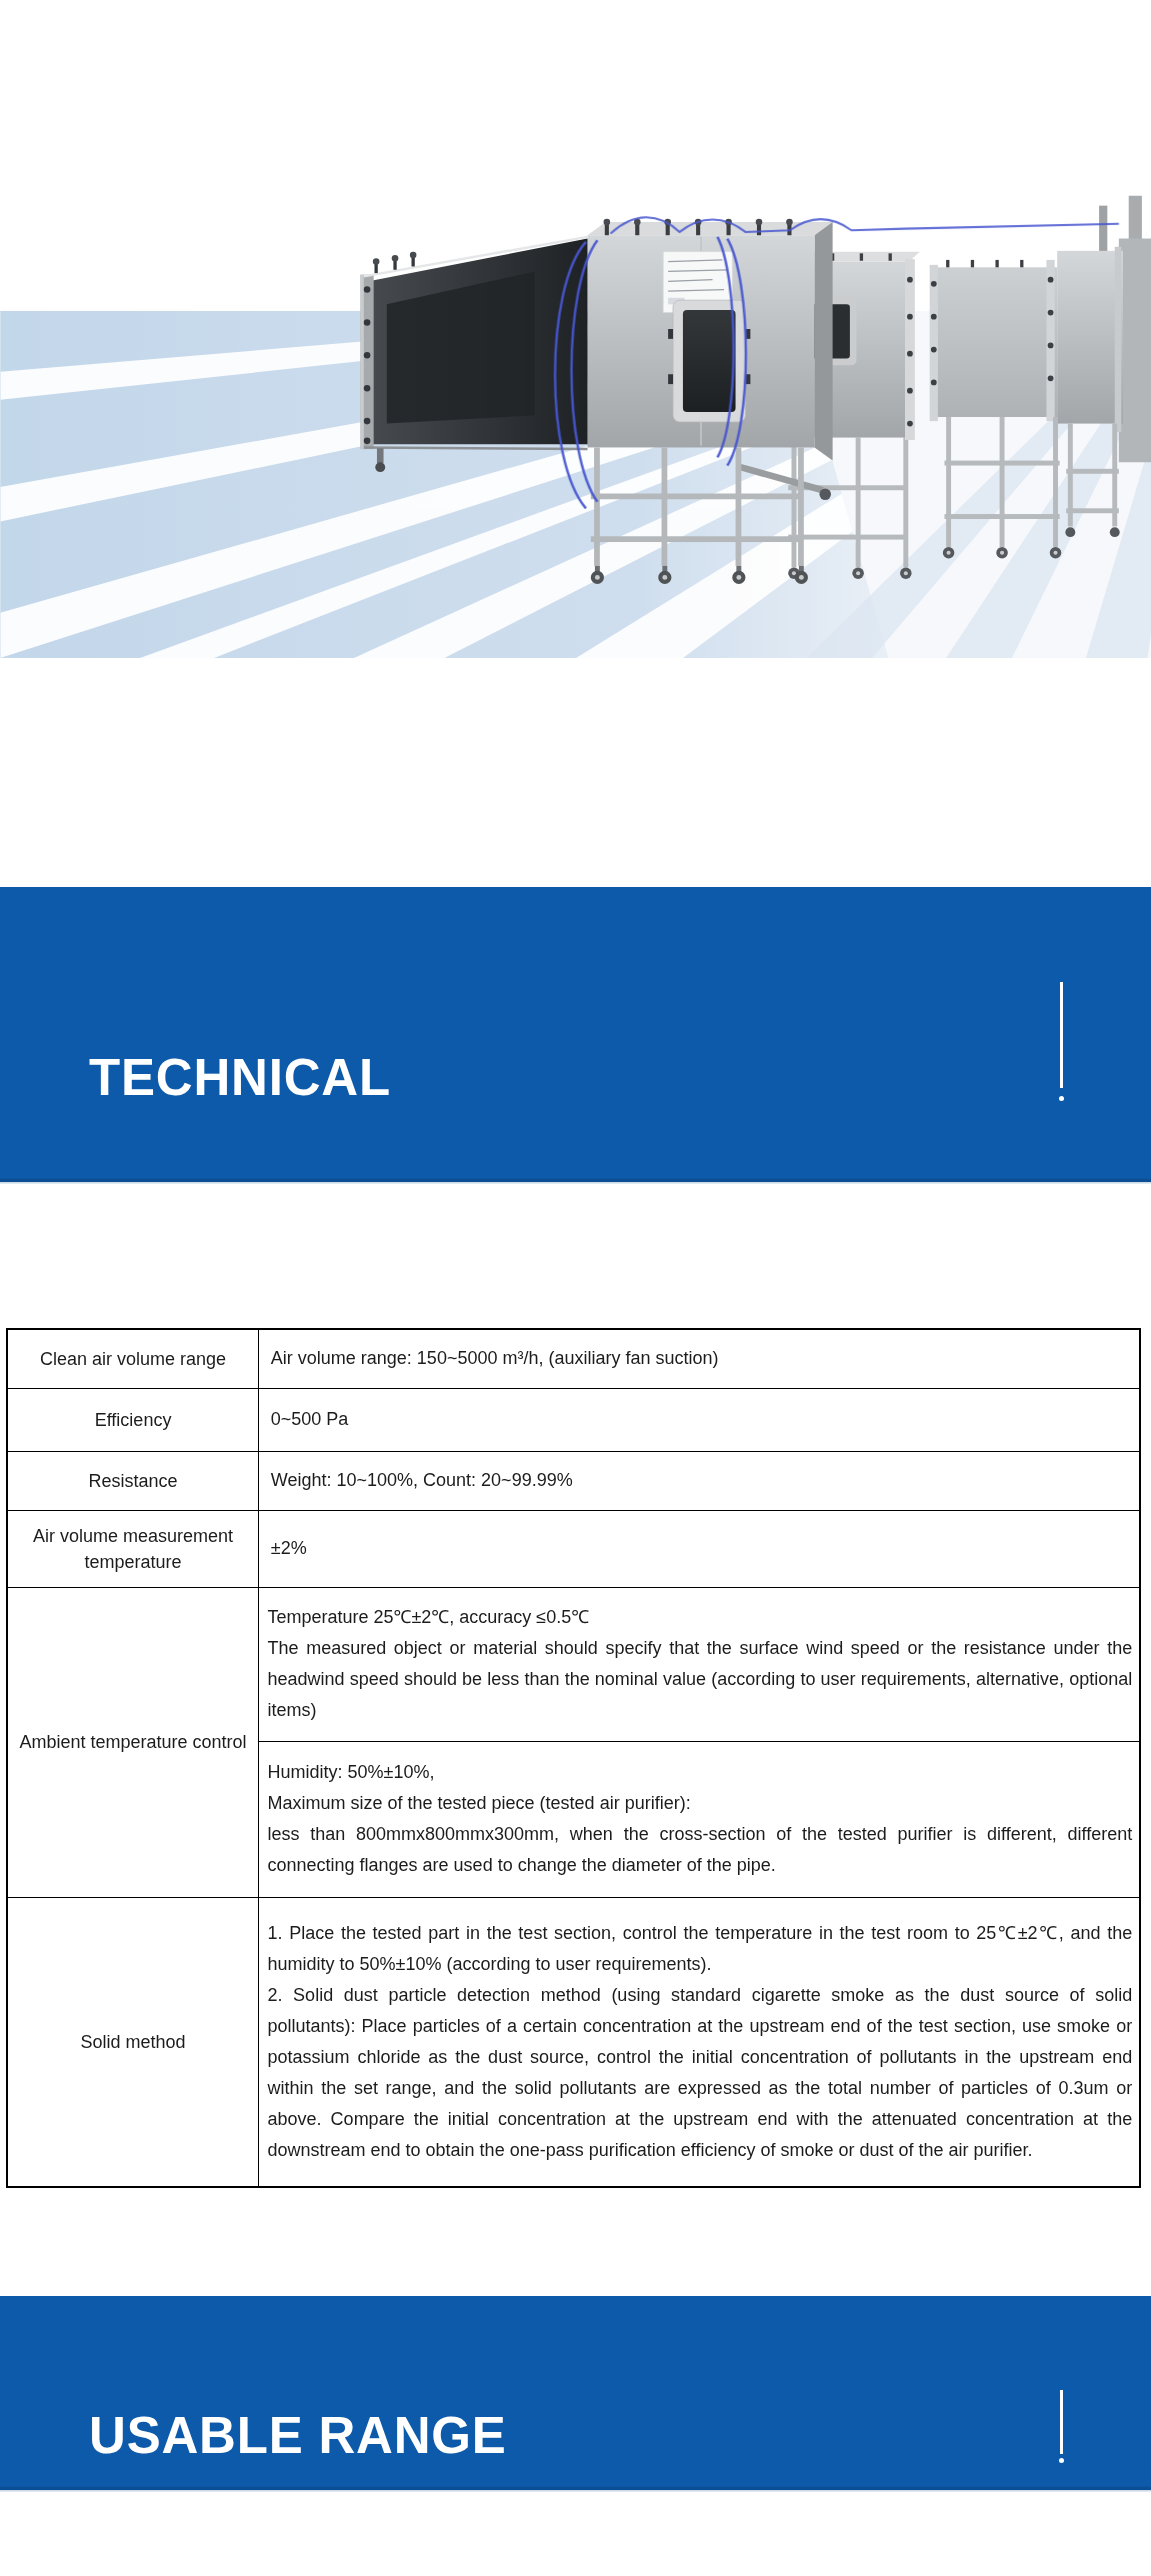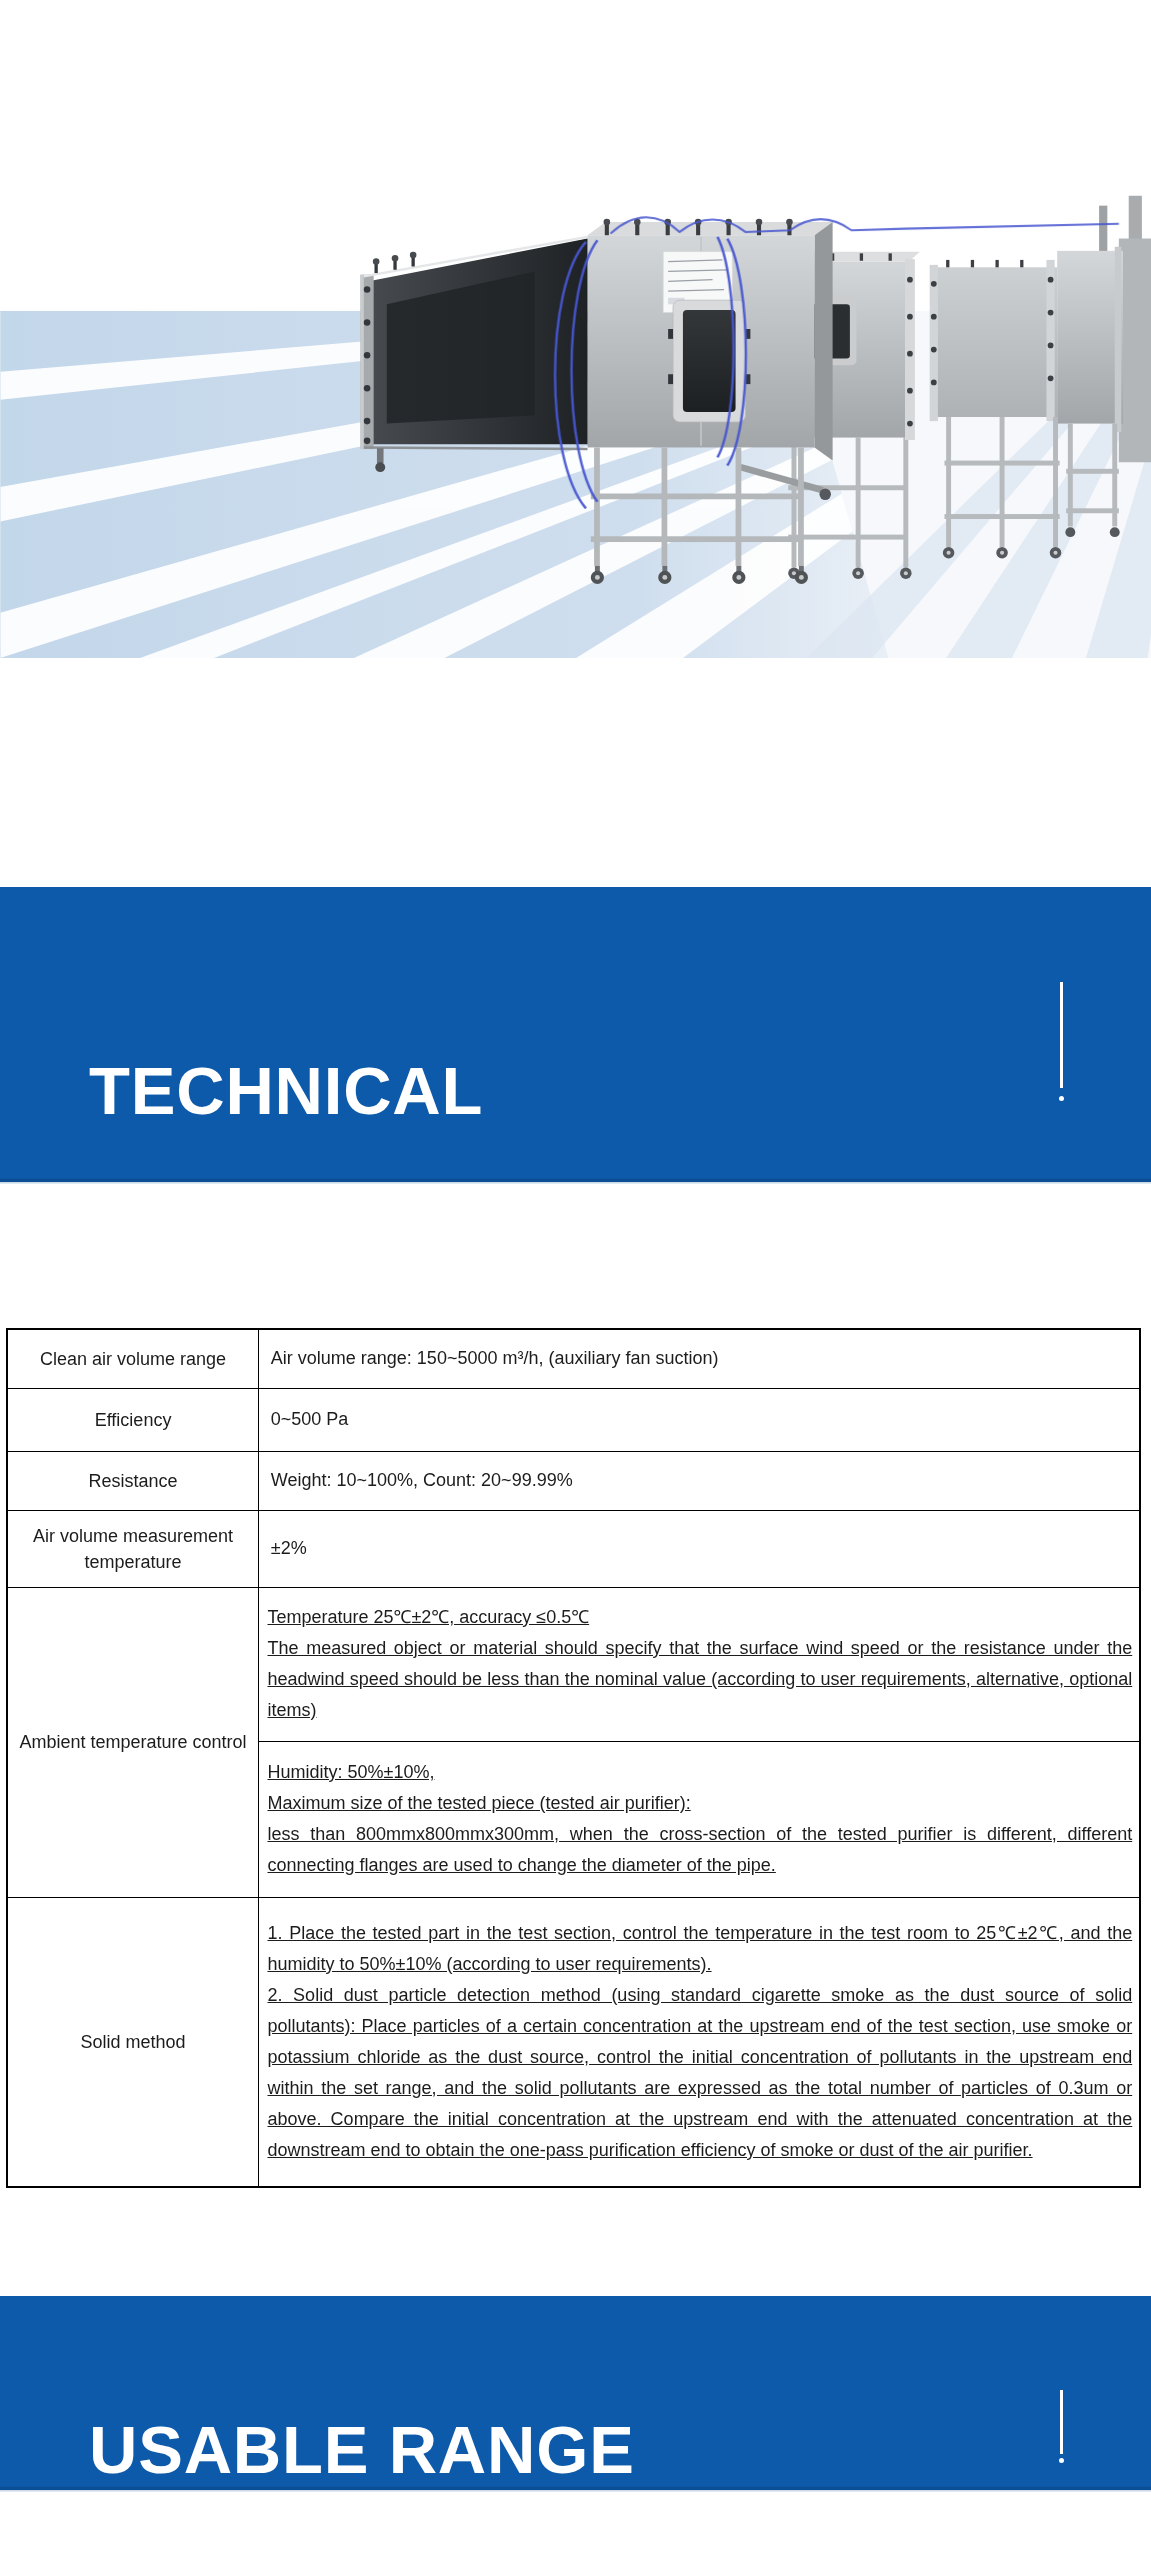--- a/index.html
+++ b/index.html
@@ -9,38 +9,38 @@
   
   .hero{position:absolute;left:0;top:0;width:1152px;height:658px;}
   .hero svg{display:block;}
 
   
   .banner{position:absolute;left:0;width:1152px;background:#0d5aab;
           box-shadow:inset 0 -3.3px 0 rgba(9,45,90,.28), 0 1.6px 0 #ccd9ea;}
   .banner-technical{top:887px;height:295px;}
   .banner-usable{top:2296px;height:194px;}
   .banner-title{position:absolute;left:89px;top:50%;transform:translateY(-50%);
-                color:#ffffff;font-weight:700;font-size:67px;line-height:69px;
+                color:#ffffff;font-weight:700;font-size:51px;line-height:69px;
                 letter-spacing:0.8px;white-space:nowrap;}
   .deco{position:absolute;left:1060px;}
   .deco .vline{position:absolute;left:0;width:2.5px;background:#ffffff;}
   .deco .dot{position:absolute;left:-0.8px;width:5px;height:5px;border-radius:50%;background:#ffffff;}
   .banner-technical .vline{top:95px;height:106px;}
   .banner-technical .dot{top:209px;}
   .banner-usable .vline{top:94px;height:64px;}
   .banner-usable .dot{top:162px;}
 
   
   .spec-table{position:absolute;left:5.8px;top:1328px;width:1135px;
               border-collapse:collapse;table-layout:fixed;background:#ffffff;
               color:#1c1c1c;font-size:18px;border:2.5px solid #000;}
   .spec-table td{border:1.6px solid #000;vertical-align:middle;}
   .col-label{width:252px;text-align:center;line-height:26px;padding:3.3px 8.2px;}
   .cell-center{text-align:left;padding:3.3px 11.5px;}
-  .cell-text{padding:5px 6.6px 5px 8.2px;line-height:31px;text-decoration:underline;}
+  .cell-text{padding:5px 6.6px 5px 8.2px;line-height:31px;}
   .cell-text p{margin:0;text-align:justify;}
 </style>
 </head>
 <body>
 
 <div class="page">
 
   <div class="hero">
     <svg width="1152" height="658" viewBox="0 0 1400 800" xmlns="http://www.w3.org/2000/svg">
       <defs>

